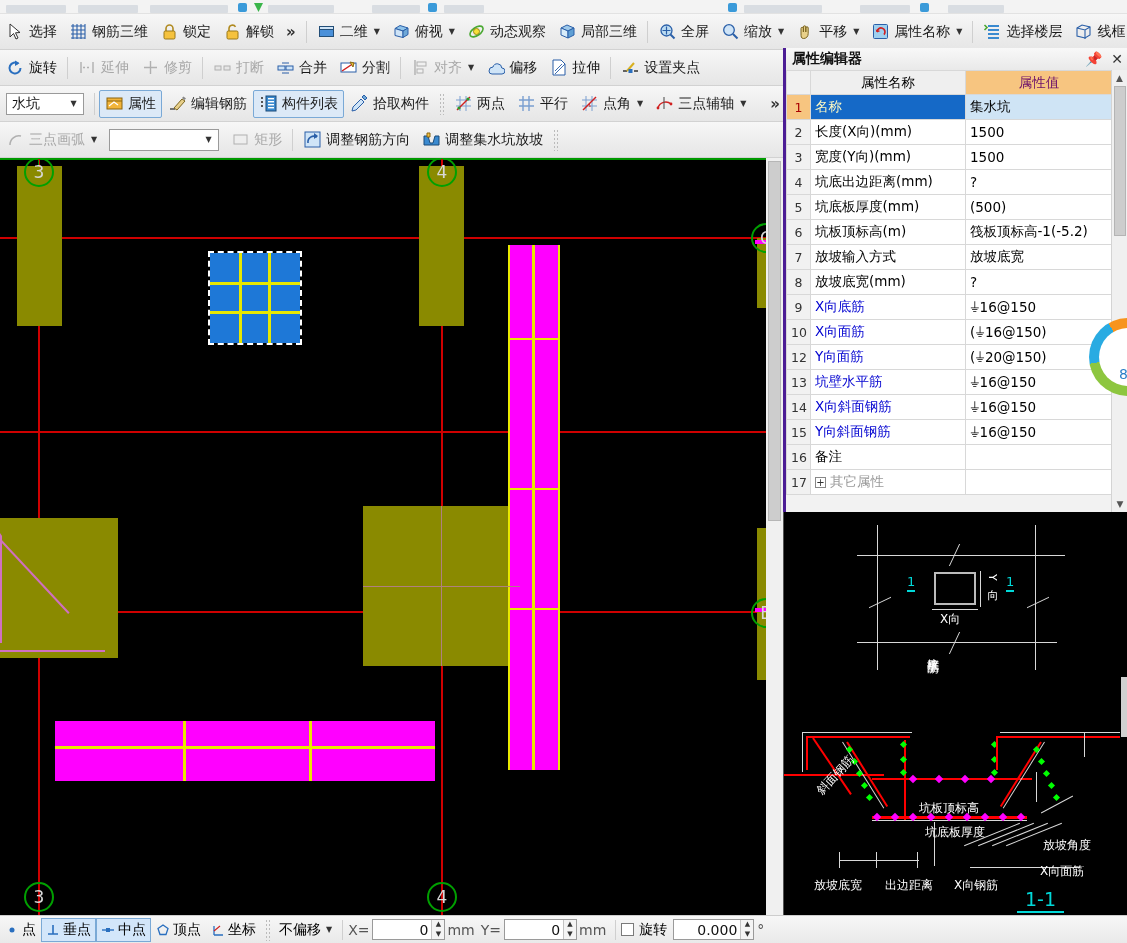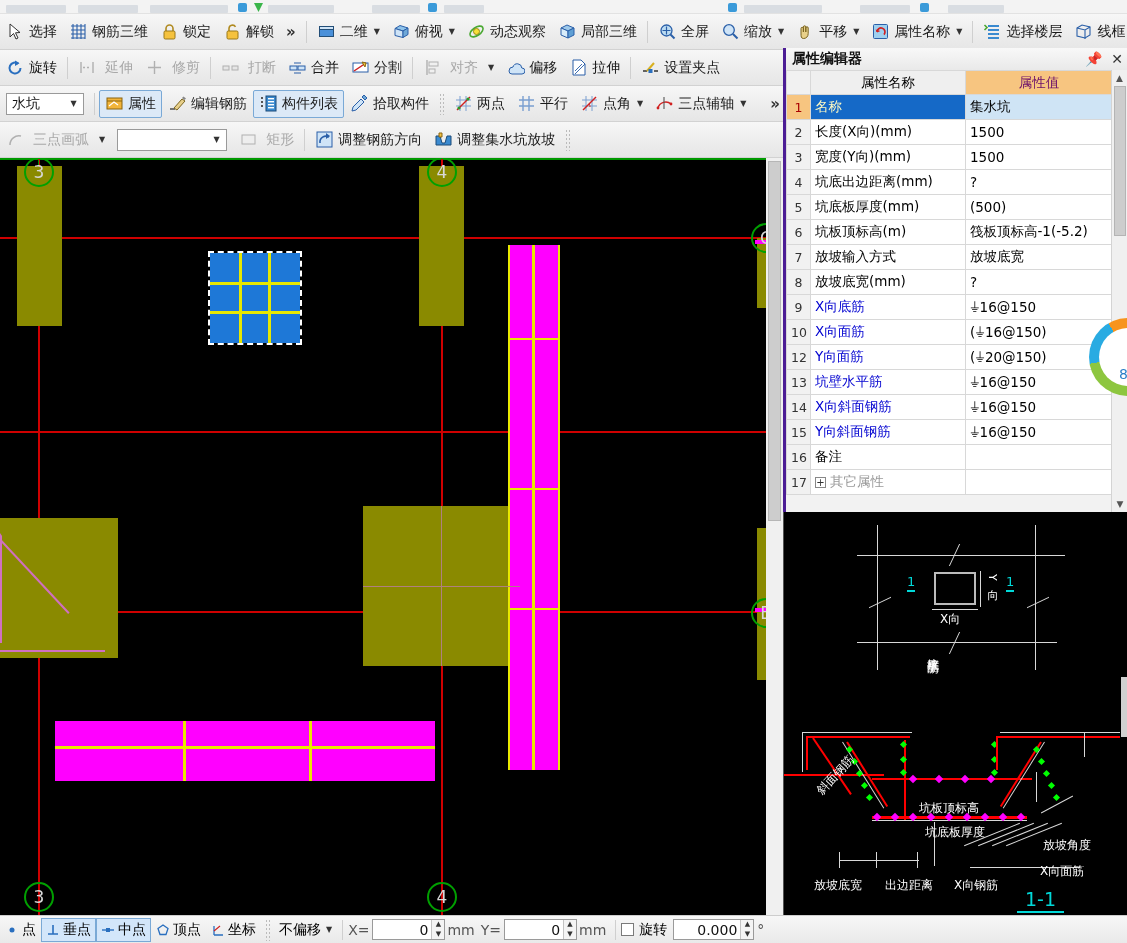--- a/index.html
+++ b/index.html
@@ -20,21 +20,21 @@
     border-bottom: 1px solid #d2d2d2;
     display: flex; align-items: center;
     white-space: nowrap; overflow: hidden;
   }
   .tb-item {
     display: inline-flex; align-items: center; gap: 4px;
     padding: 2px 5px; height: 28px; color: #1a1a1a;
     font-size: 14px; cursor: default; border: 1px solid transparent;
     border-radius: 2px;
   }
-  .tb-item.dim { color: #a8a8a8; gap: 8px; }
+  .tb-item.dim { color: #a8a8a8; }
   .tb-item.active { border: 1px solid #7aa9d6; background: #dce9f7; }
   .sep { width: 1px; height: 22px; background: #cfcfcf; margin: 0 4px; flex: none; }
   .dots { width: 5px; height: 22px; margin: 0 4px; flex: none;
           background-image: radial-gradient(#bbb 1px, transparent 1px);
           background-size: 3px 4px; }
   .caret { font-size: 8px; color: #333; margin-left: 2px; }
   .chev { font-size: 15px; color: #333; padding: 0 6px; font-weight: bold; }
 
   
   .ic { width: 19px; height: 19px; flex: none; display:inline-block;

